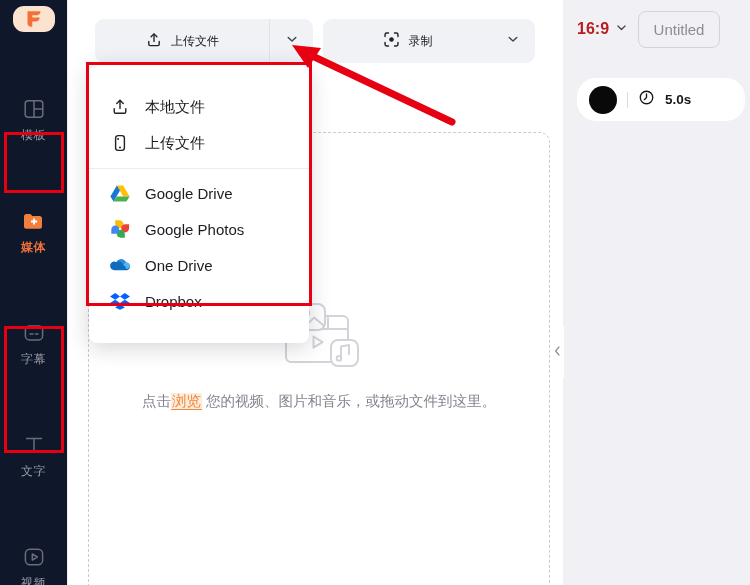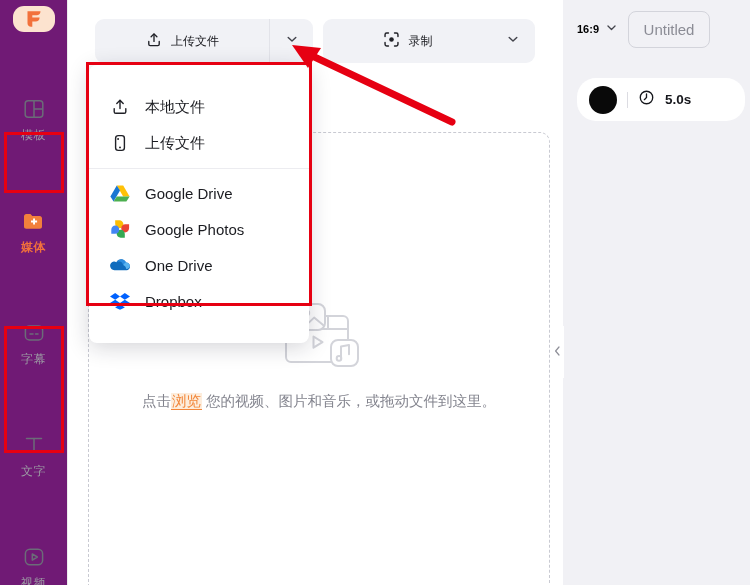--- a/index.html
+++ b/index.html
@@ -7,21 +7,21 @@
     width: 750px; height: 585px;
     font-family: "Liberation Sans", "DejaVu Sans", sans-serif;
     background: #ffffff;
     overflow: hidden;
   }
   #app { position: relative; width: 750px; height: 585px; background: #ffffff; }
 
   
   .rail {
     position: absolute; left: 0; top: 0; width: 68px; height: 585px;
-    background: #701a75; border-right: 1px solid #ececed;
+    background: #0f172a; border-right: 1px solid #ececed;
     display: flex; flex-direction: column; align-items: center; gap: 48px;
   }
   .logo-tile {
     width: 42px; height: 42px; margin-top: 6px; border-radius: 11px;
     background: #fce3cf; display: flex; align-items: center; justify-content: center;
   }
   .rail-item {
     width: 56px; margin-top: 14px;
     display: flex; flex-direction: column; align-items: center; justify-content: center;
     cursor: pointer; user-select: none;
@@ -89,21 +89,21 @@
   .dz-text { margin-top: 16px; font-size: 14.5px; color: #83848e; white-space: nowrap; }
   .dz-link { color: #f2873b; background: #fdeddc; border-bottom: 1px solid #f2873b; padding: 0 1px; cursor: pointer; }
 
   
   .right {
     position: absolute; left: 563px; top: 0; width: 187px; height: 585px;
     background: #f1f1f5;
   }
   .right-top { display: flex; align-items: center; height: 58px; padding-left: 14px; gap: 10px; }
   .ratio { display: flex; align-items: center; gap: 6px; cursor: pointer; }
-  .ratio-text { font-size: 11px; font-weight: 700; color: #000000; }
+  .ratio-text { font-size: 16px; font-weight: 700; color: #b91c1c; }
   .title-chip {
     height: 37px; min-width: 82px; padding: 0 14px; border: 1px solid #d3d4db;
     border-radius: 8px; background: #f1f1f5; display: flex; align-items: center;
     justify-content: center; font-size: 15px; color: #8b8c95; cursor: text;
   }
   .clip-card {
     margin: 20px 0 0 14px; width: 168px; height: 43px; background: #ffffff;
     border-radius: 19px; display: flex; align-items: center; padding: 0 12px; gap: 10px;
   }
   .clip-thumb { width: 28px; height: 28px; border-radius: 50%; background: #090909; flex: 0 0 28px; }

